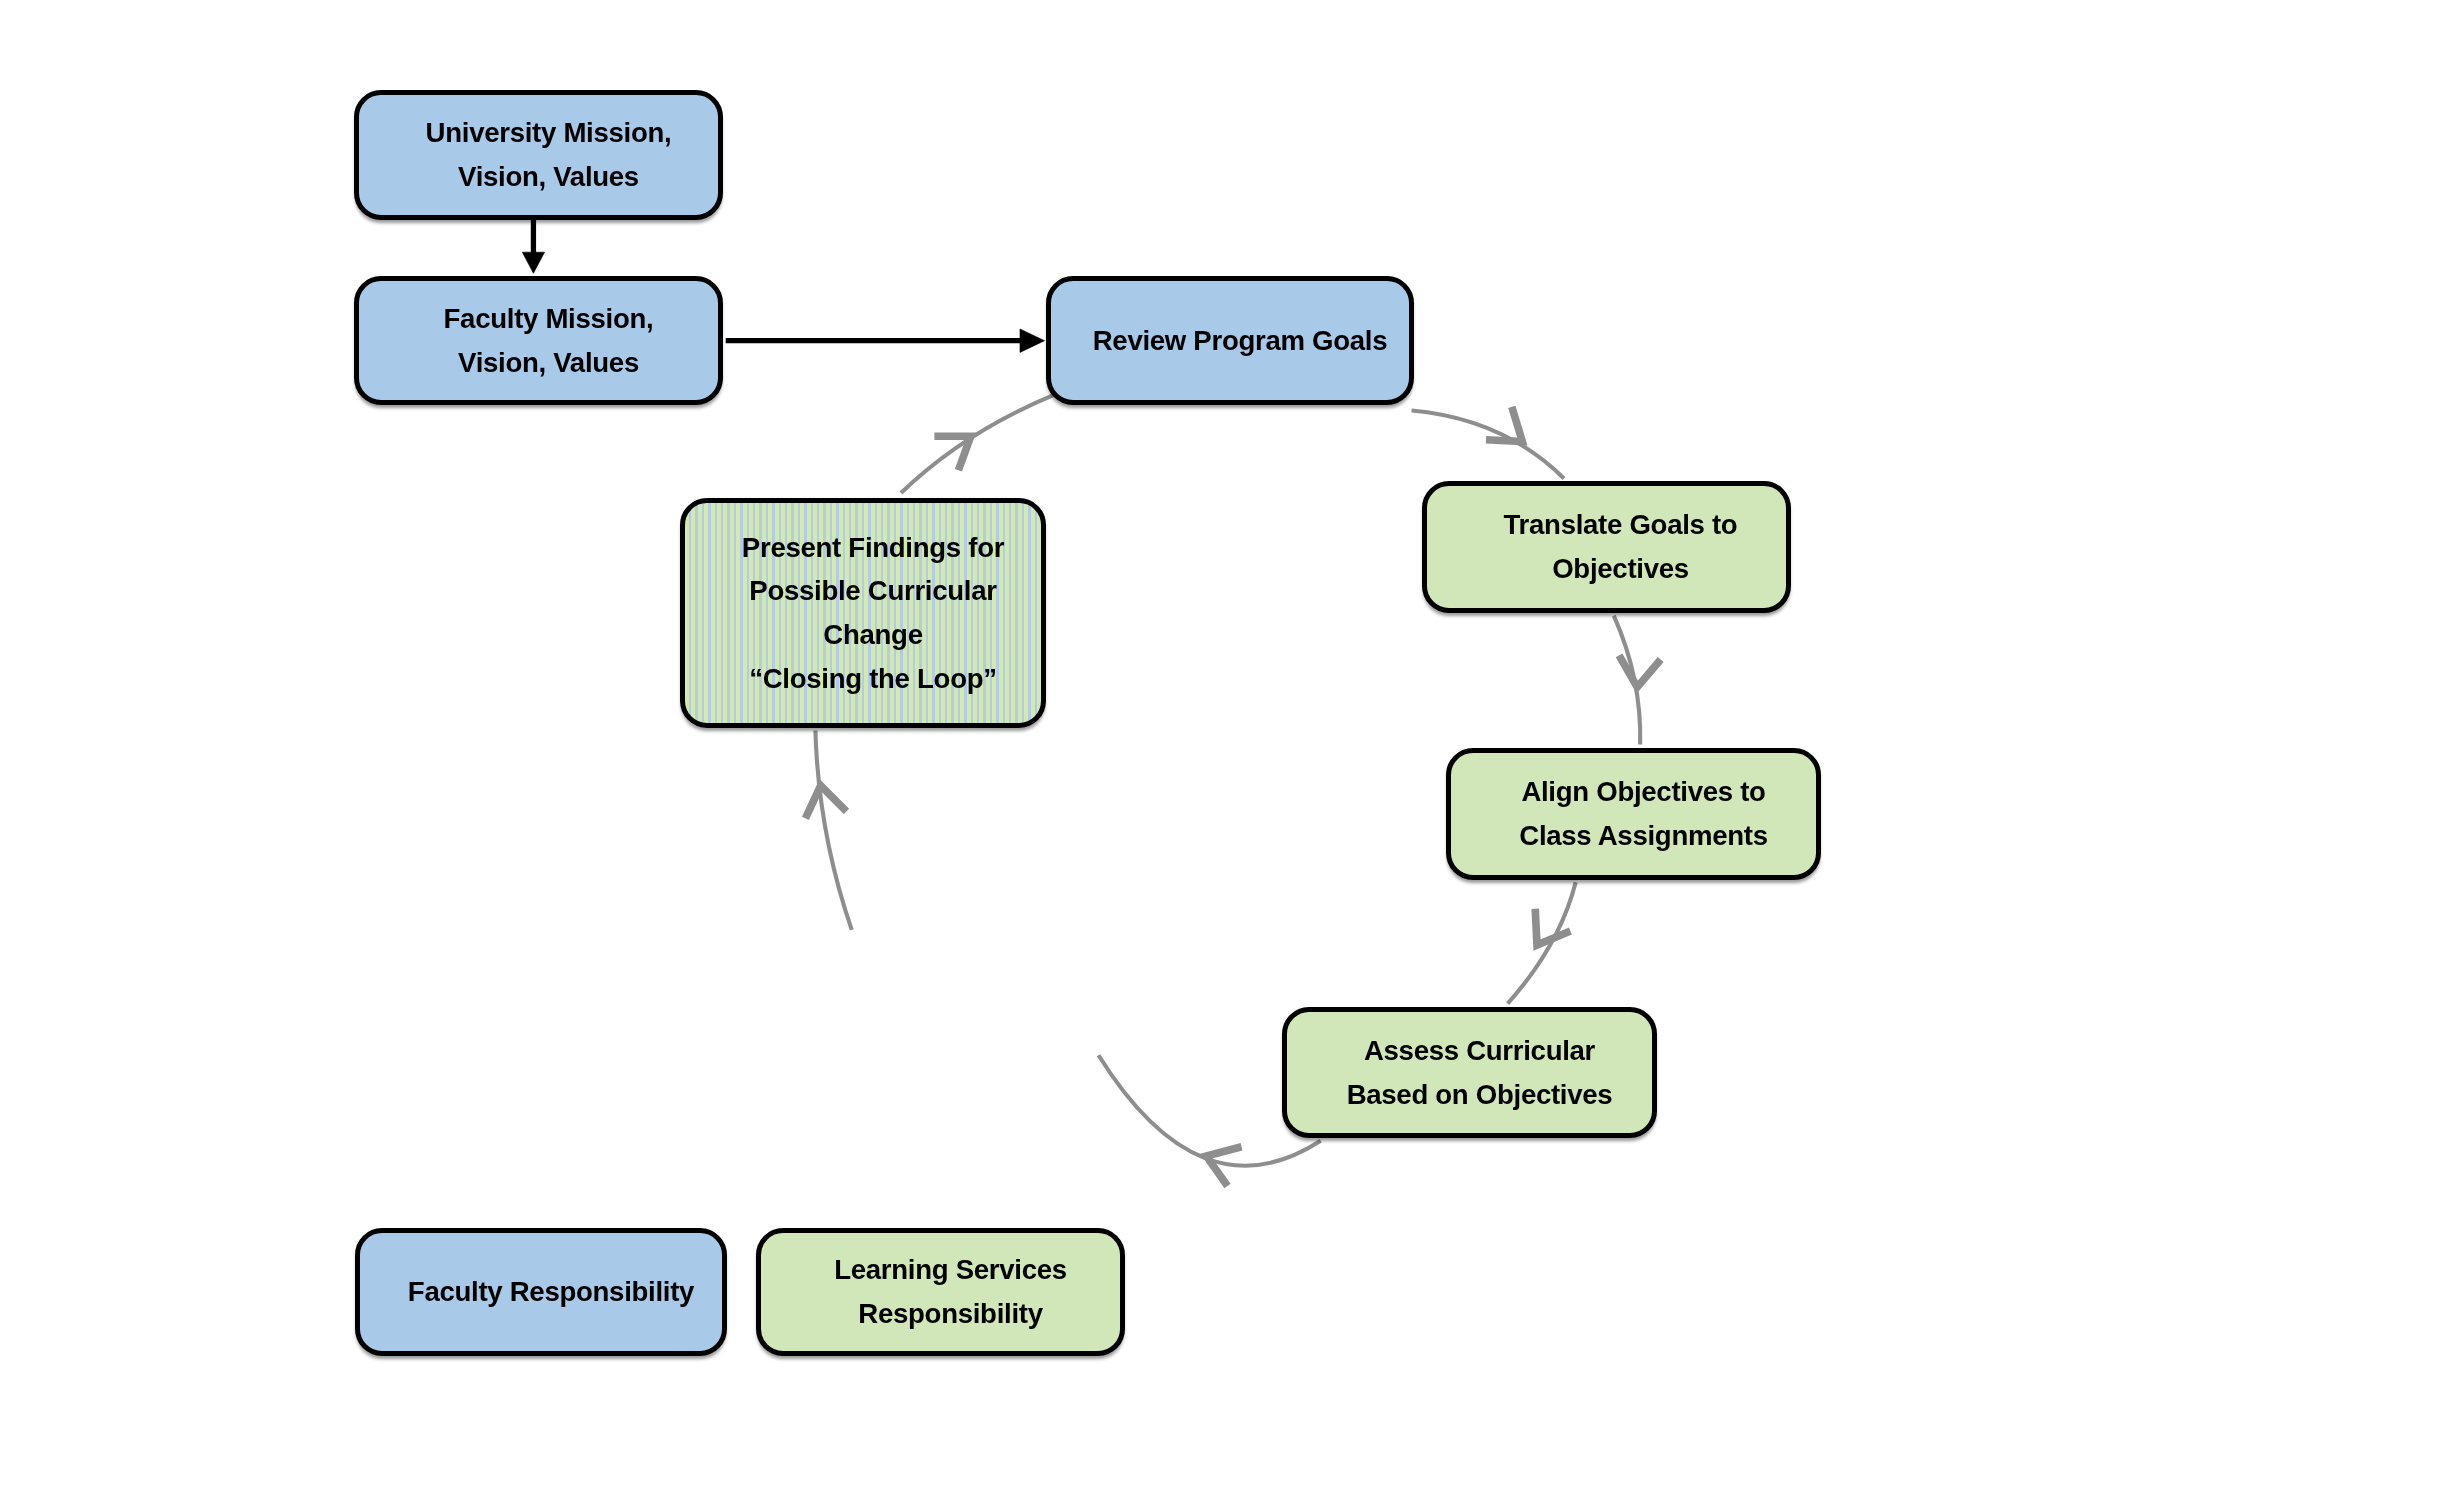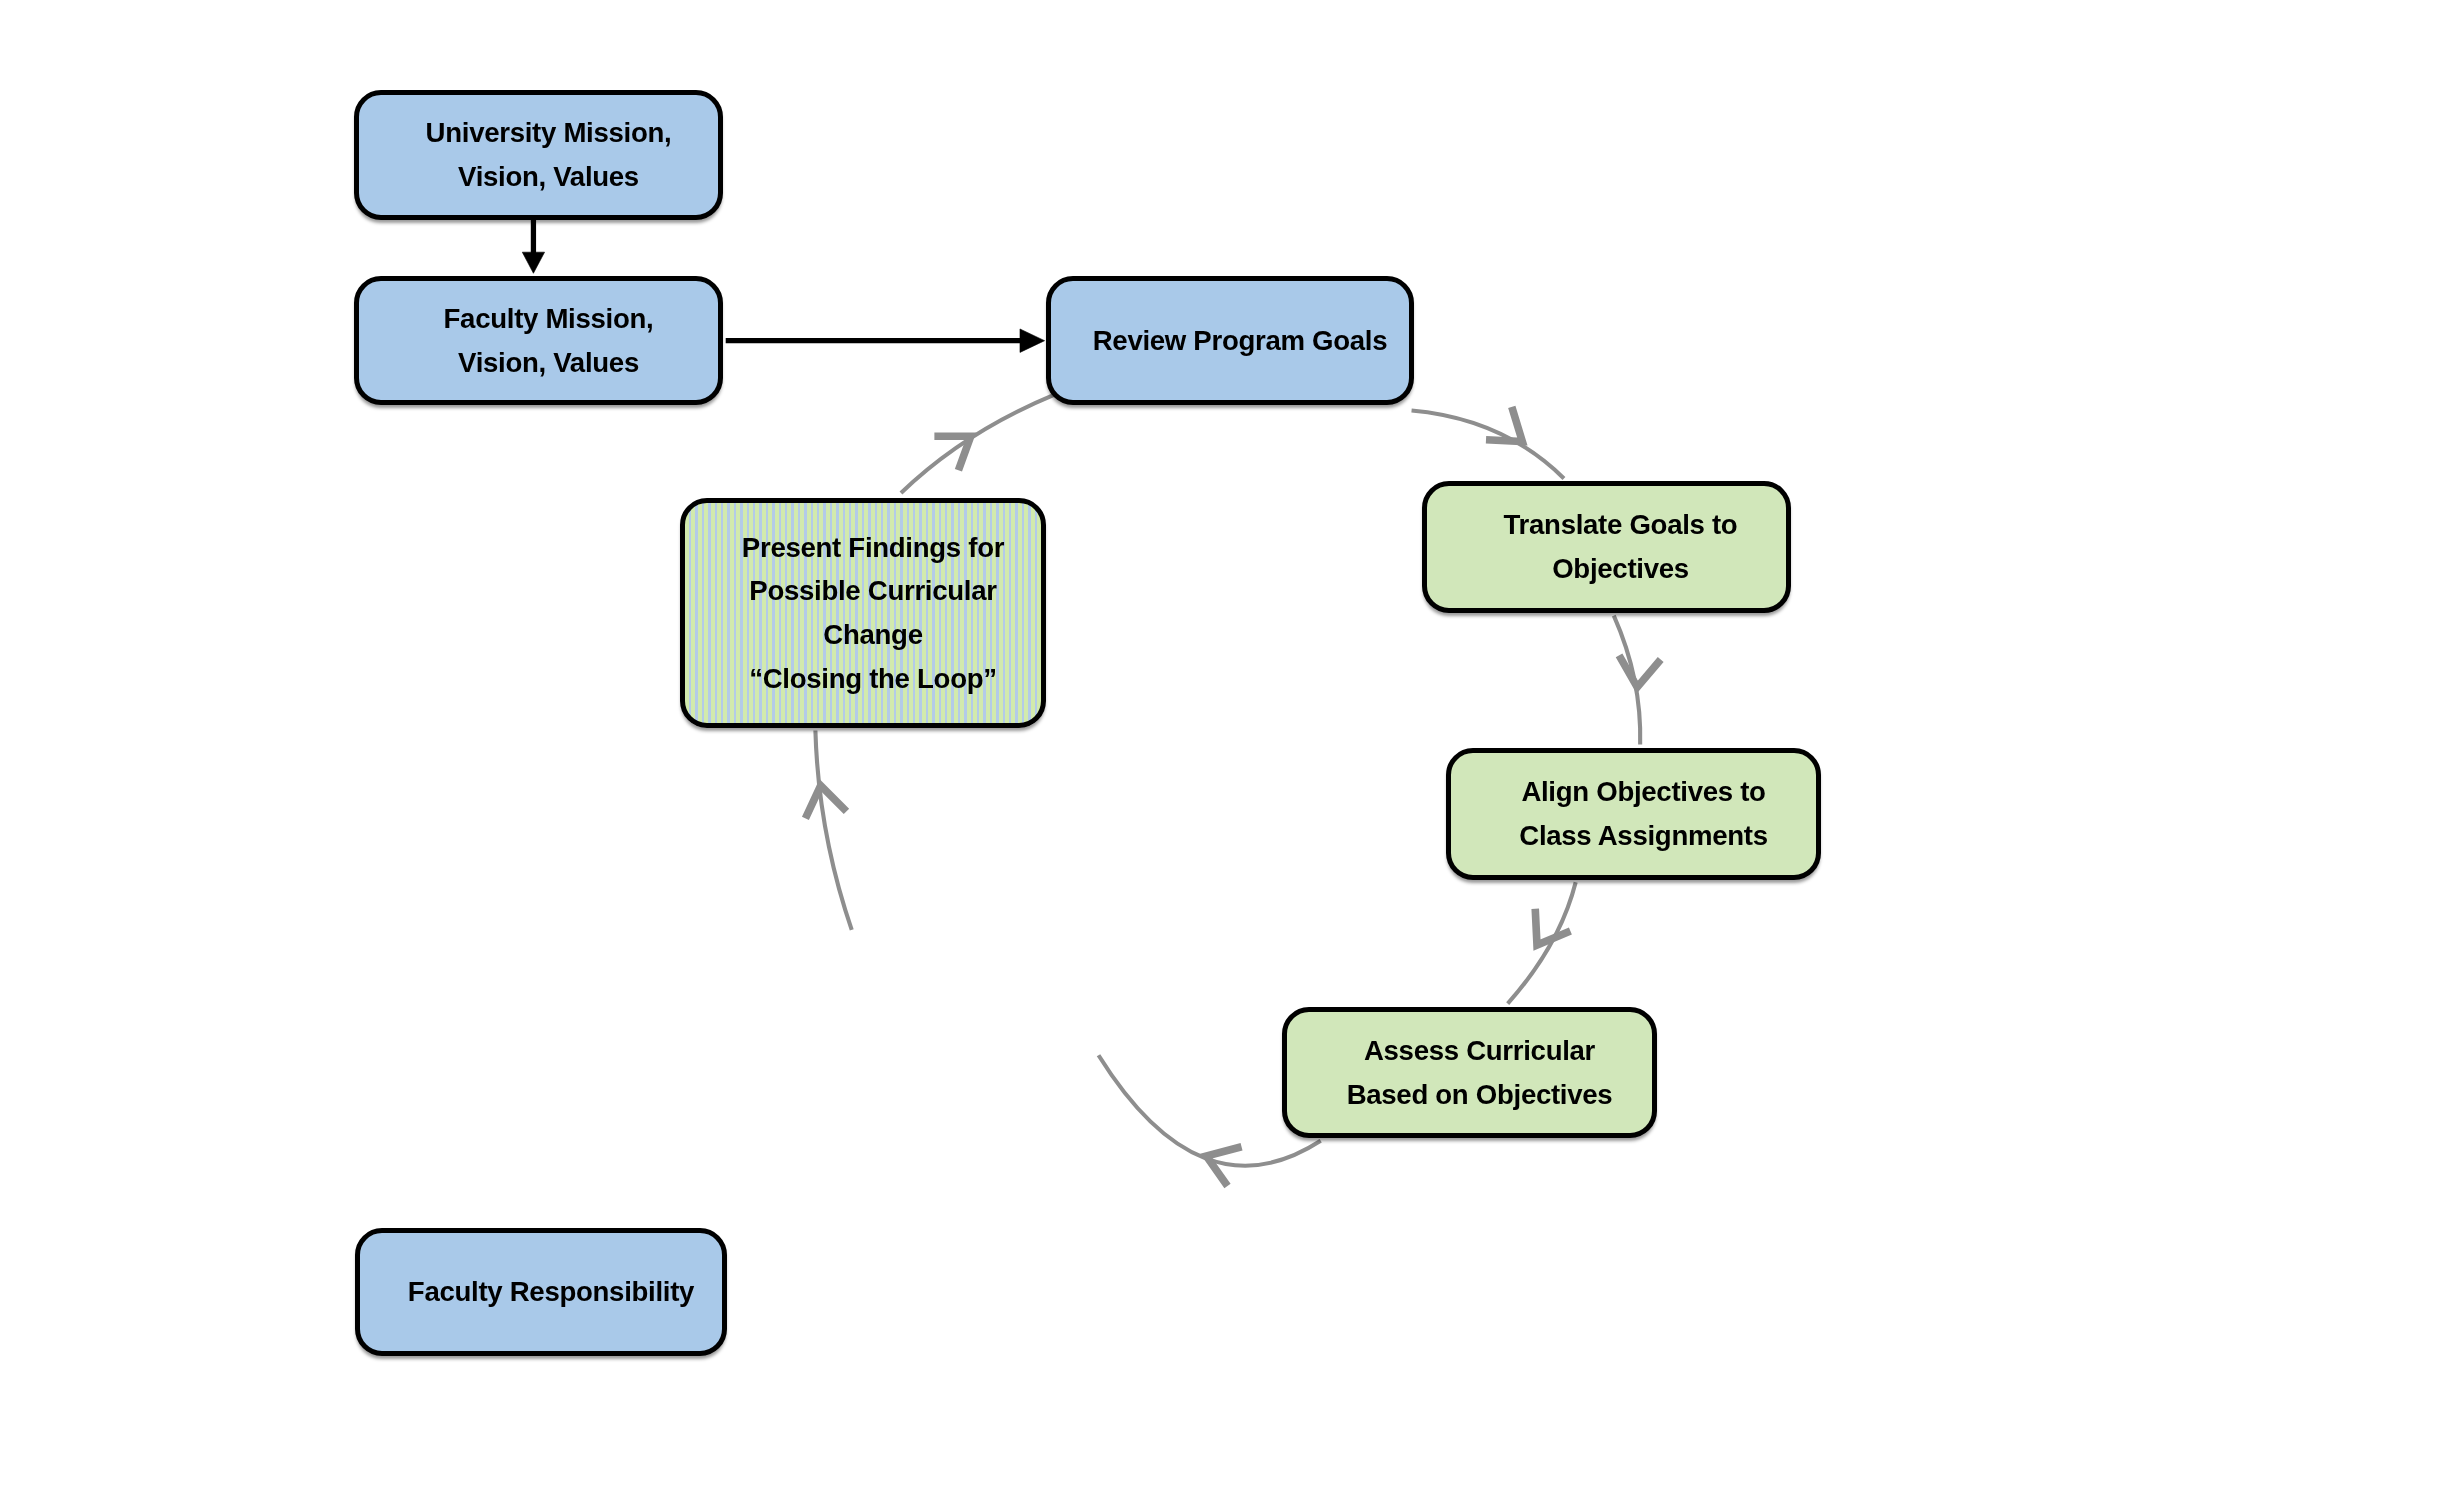--- a/index.html
+++ b/index.html
@@ -125,15 +125,19 @@
     <span class="lbl">Present Findings for
 Possible Curricular
 Change
 “Closing the Loop”</span>
   </div>
 
   <div class="node fill-blue" style="left:355px; top:1228px; width:372px; height:128px;">
     <span class="lbl">Faculty Responsibility</span>
   </div>
 
+  <div class="node fill-green" style="left:756px; top:1228px; width:369px; height:128px;">
+    <span class="lbl">Learning Services
+Responsibility</span>
+  </div>
 
 </div>
 
 
 </body></html>

